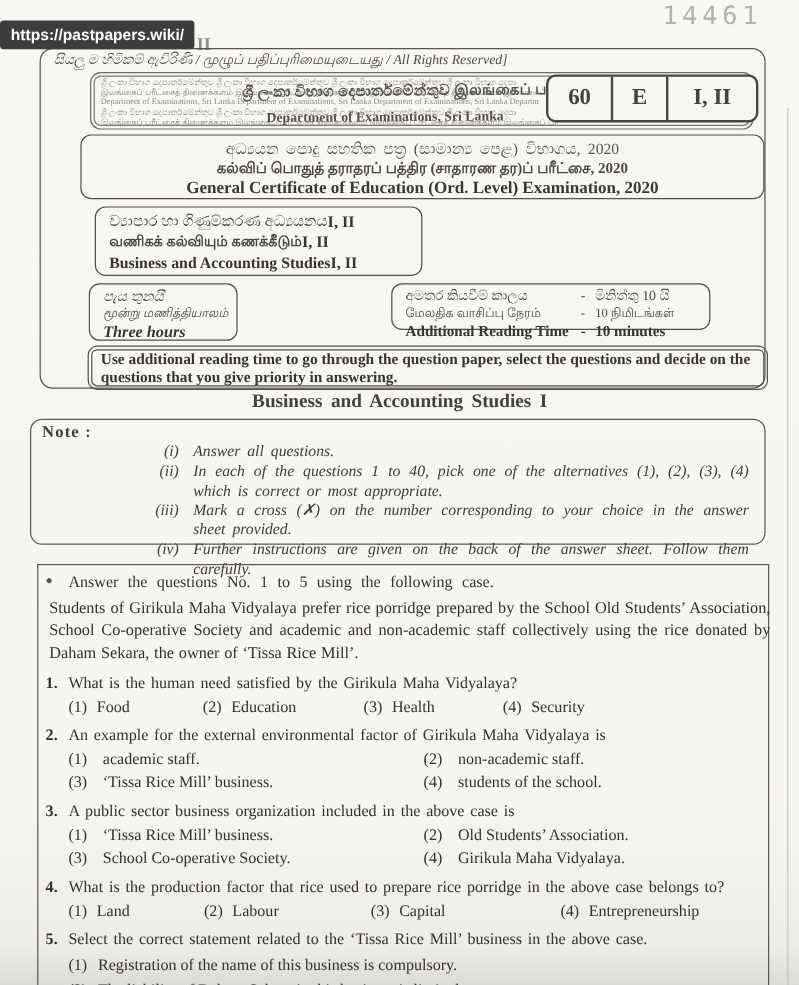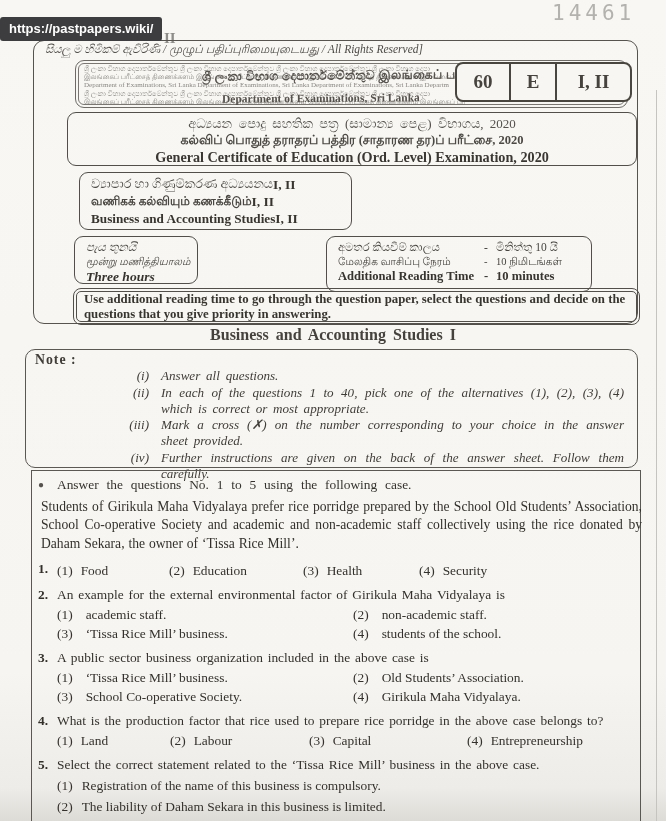--- a/index.html
+++ b/index.html
@@ -49,35 +49,35 @@
   .subject-ta{font-size:12px;color:#4a4742;font-weight:bold;}
   .subject-en{font-size:13.2px;color:#38352f;font-weight:bold;}
   .subject-papers{font-weight:bold;font-size:13.5px;color:#38352f;}
 
   .duration-box{position:absolute;left:40px;top:195px;width:124px;height:48px;border:1.5px solid #524f4a;
                 border-radius:9px;padding:3px 0 0 11px;box-sizing:border-box;}
   .duration-si{font-style:italic;font-size:11.8px;line-height:14.5px;color:#46433e;}
   .duration-ta{font-style:italic;font-size:10.5px;line-height:14.5px;color:#46433e;}
   .duration-en{font-style:italic;font-weight:bold;font-size:13.5px;line-height:16px;color:#37342f;}
 
-  .reading-box{position:absolute;left:292px;top:195px;width:266px;height:56px;border:1.5px solid #524f4a;
+  .reading-box{position:absolute;left:292px;top:195px;width:266px;height:39px;border:1.5px solid #524f4a;
                border-radius:9px;padding:3px 8px 0 11px;box-sizing:border-box;}
   .reading-row{display:grid;grid-template-columns:146px 12px 1fr;line-height:14.6px;}
   .reading-si{font-size:11.5px;color:#46433e;}
   .reading-ta{font-size:10.5px;color:#46433e;}
   .reading-en{font-weight:bold;font-size:12.6px;color:#37342f;}
 
   .instruction-box{position:absolute;left:42px;top:250px;width:561px;height:31px;border:1px solid #524f4a;
                    outline:1px solid #524f4a;outline-offset:2px;border-radius:5px;padding:0 7px;
                    box-sizing:border-box;font-weight:bold;font-size:12.8px;line-height:15.2px;color:#38352f;}
 
   .paper-heading{position:absolute;left:0;top:326px;width:666px;text-align:center;font-weight:bold;
                  font-size:16px;color:#45413c;word-spacing:3px;}
 
-  .note-box{position:absolute;left:25px;top:349px;width:613px;height:119px;border:1.3px solid #5b5853;
+  .note-box{position:absolute;left:25px;top:349px;width:613px;height:105px;border:1.3px solid #5b5853;
             border-radius:10px;box-sizing:border-box;padding:2px 12px 0 9px;font-style:italic;
             font-size:13.1px;line-height:16.3px;color:#403d38;}
   .note-label{font-style:normal;font-weight:bold;font-size:13.8px;letter-spacing:1px;}
   .note-item{display:flex;}
   .note-num{flex:0 0 114px;text-align:right;padding-right:12px;}
   .note-text{flex:1;text-align:justify;word-spacing:2.5px;padding-right:1px;}
 
   .qa-border{position:absolute;left:31px;top:470px;width:610px;height:351px;box-sizing:border-box;
              border:1.3px solid #5b5853;border-bottom:none;pointer-events:none;}
   .qa-content{position:absolute;left:31px;top:470px;width:634px;}
@@ -207,20 +207,21 @@
   <div class="qa-content">
     <div class="case-intro">
       <span class="case-bullet">●</span>
       <span class="case-intro-text">Answer the questions No. 1 to 5 using the following case.</span>
     </div>
     <div class="case-body">Students of Girikula Maha Vidyalaya prefer rice porridge prepared by the School Old Students’ Association, School Co-operative Society and academic and non-academic staff collectively using the rice donated by Daham Sekara, the owner of ‘Tissa Rice Mill’.</div>
     <div>
         <div class="question">
           <div class="q-num">1.</div>
           <div class="q-body">
+            <div class="q-stem">What is the human need satisfied by the Girikula Maha Vidyalaya?</div>
             <div class="opts opts-row4">
               <div class="opt">
                 <span class="opt-label">(1)</span>
                 <span class="opt-text">Food</span>
               </div>
               <div class="opt">
                 <span class="opt-label">(2)</span>
                 <span class="opt-text">Education</span>
               </div>
               <div class="opt">

